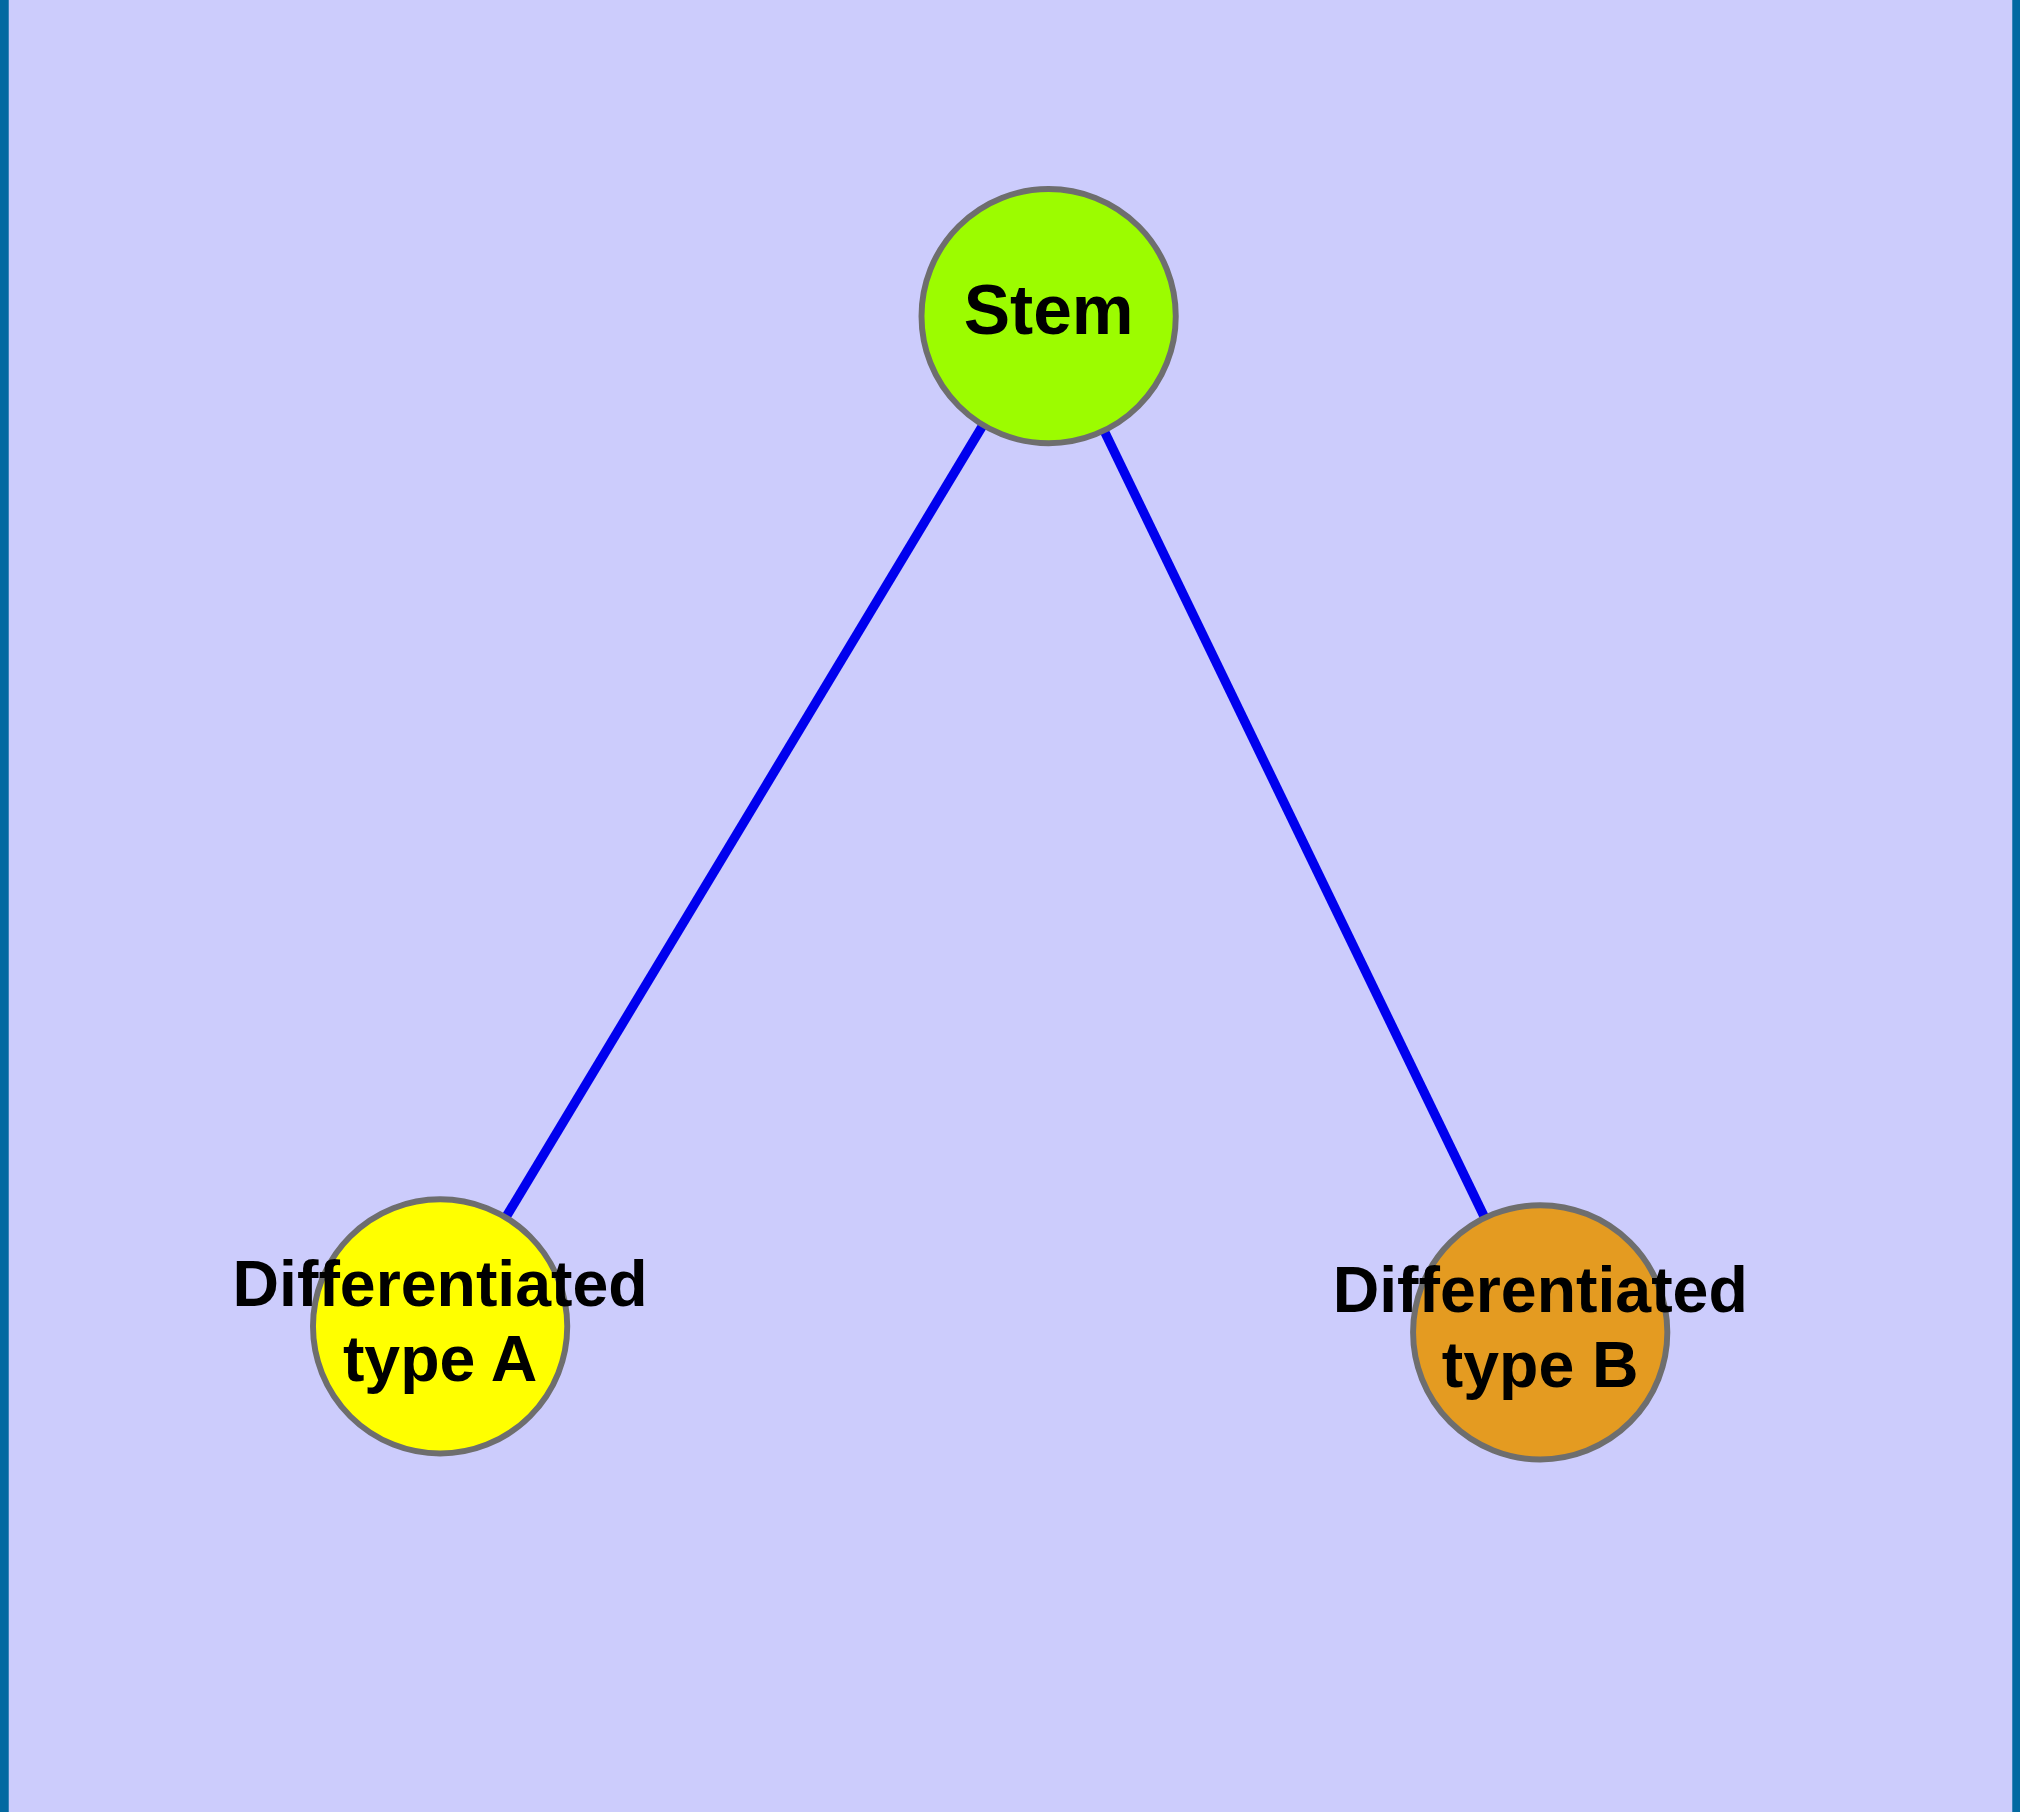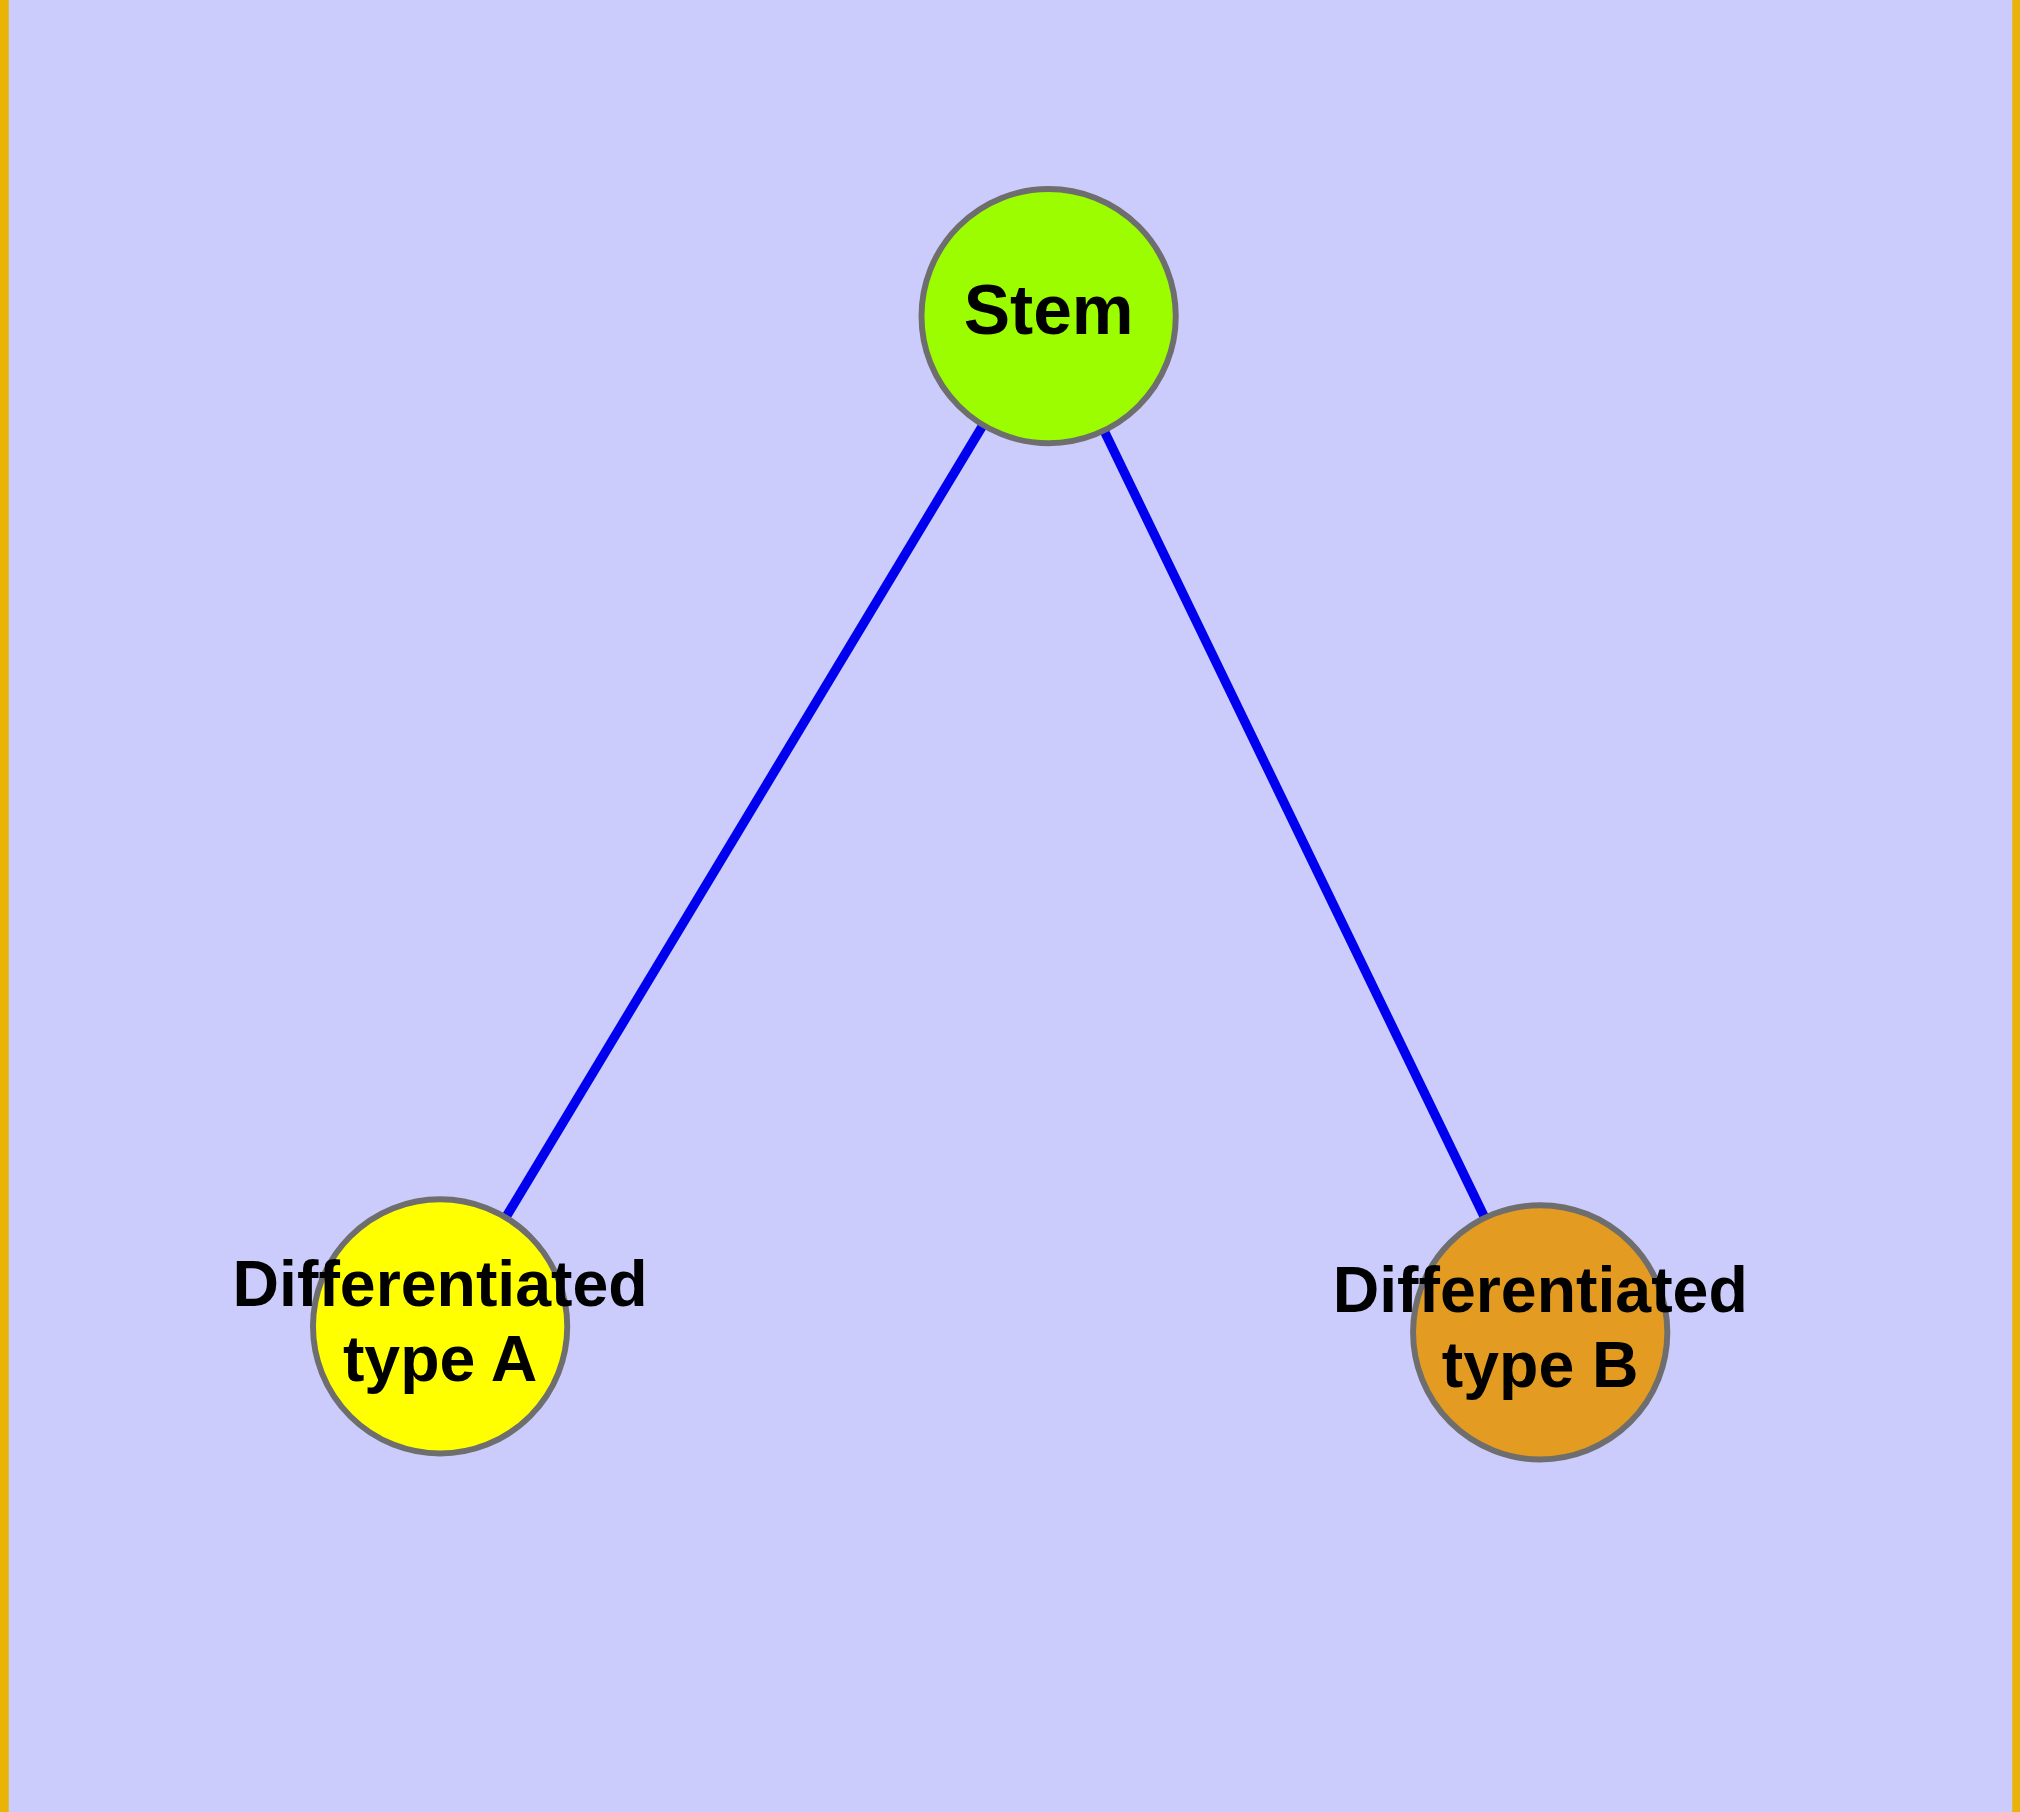--- a/index.html
+++ b/index.html
@@ -37,21 +37,21 @@
   .node-label-sm {
     font-size: 76px;
   }
   .node-label-lg {
     font-size: 82px;
   }
 </style>
 </head>
 <body>
 
-<div id="canvas" style="width: 2021px; height: 1812px; background: #eab308;">
+<div id="canvas" style="width: 2021px; height: 1812px; background: #0369a1;">
   <svg id="graph-svg" viewBox="0 0 2384 2138" xmlns="http://www.w3.org/2000/svg">
 
     <rect id="bg-rect" x="10" y="0" width="2364" height="2138" fill="#ccccfc"></rect>
 
     <g id="edges-layer">
         <line x1="1159.6038224928504" y1="501.49058995615906" x2="596.3961775071496" y2="1436.509410043841" stroke="#0000ee" stroke-width="11" stroke-linecap="butt"></line>
         <line x1="1302.31942040252" y1="508.03100872865775" x2="1751.68057959748" y2="1436.9689912713422" stroke="#0000ee" stroke-width="11" stroke-linecap="butt"></line>
       </g>
     <g id="nodes-layer">
         <circle cx="1237" cy="373" r="150" fill="#9cfc00" stroke="#6e6e6e" stroke-width="7"></circle>

